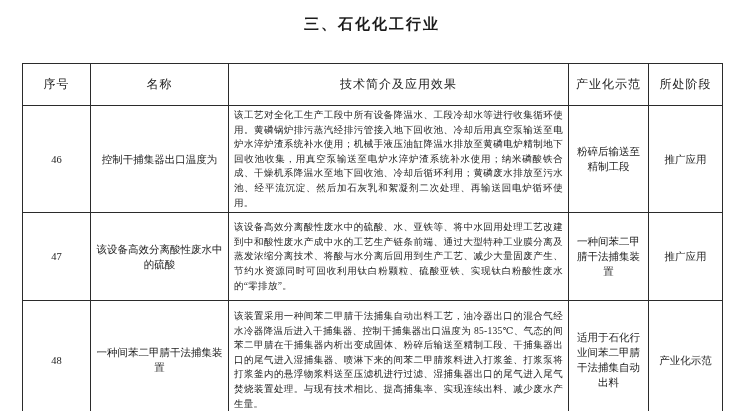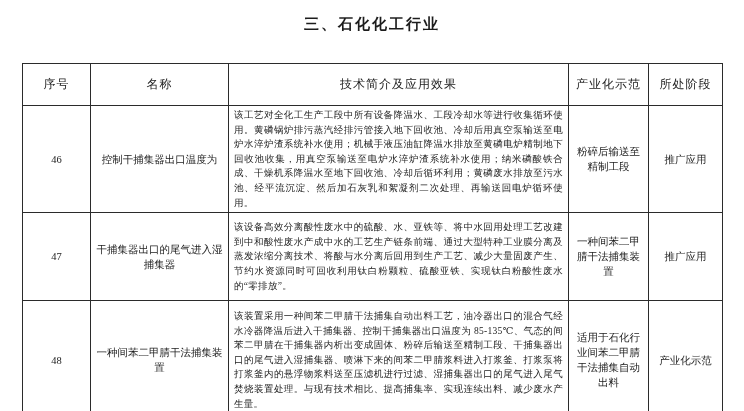--- a/index.html
+++ b/index.html
@@ -100,21 +100,21 @@
     <tbody>
       <tr class="row-46">
         <td class="center-cell">46</td>
         <td class="center-cell">控制干捕集器出口温度为</td>
         <td class="desc-cell">该工艺对全化工生产工段中所有设备降温水、工段冷却水等进行收集循环使用。黄磷锅炉排污蒸汽经排污管接入地下回收池、冷却后用真空泵输送至电炉水淬炉渣系统补水使用；机械手液压油缸降温水排放至黄磷电炉精制地下回收池收集，用真空泵输送至电炉水淬炉渣系统补水使用；纳米磷酸铁合成、干燥机系降温水至地下回收池、冷却后循环利用；黄磷废水排放至污水池、经平流沉淀、然后加石灰乳和絮凝剂二次处理、再输送回电炉循环使用。</td>
         <td class="center-cell">粉碎后输送至精制工段</td>
         <td class="center-cell">推广应用</td>
       </tr>
       <tr class="row-47">
         <td class="center-cell">47</td>
-        <td class="center-cell">干捕集器出口的尾气进入湿捕集器</td>
+        <td class="center-cell">该设备高效分离酸性废水中的硫酸</td>
         <td class="desc-cell">该设备高效分离酸性废水中的硫酸、水、亚铁等、将中水回用处理工艺改建到中和酸性废水产成中水的工艺生产链条前端、通过大型特种工业膜分离及蒸发浓缩分离技术、将酸与水分离后回用到生产工艺、减少大量固废产生、节约水资源同时可回收利用钛白粉颗粒、硫酸亚铁、实现钛白粉酸性废水的“零排放”。</td>
         <td class="center-cell">一种间苯二甲腈干法捕集装置</td>
         <td class="center-cell">推广应用</td>
       </tr>
       <tr class="row-48">
         <td class="center-cell">48</td>
         <td class="center-cell">一种间苯二甲腈干法捕集装置</td>
         <td class="desc-cell">该装置采用一种间苯二甲腈干法捕集自动出料工艺，油冷器出口的混合气经水冷器降温后进入干捕集器、控制干捕集器出口温度为 85-135℃、气态的间苯二甲腈在干捕集器内析出变成固体、粉碎后输送至精制工段、干捕集器出口的尾气进入湿捕集器、喷淋下来的间苯二甲腈浆料进入打浆釜、打浆泵将打浆釜内的悬浮物浆料送至压滤机进行过滤、湿捕集器出口的尾气进入尾气焚烧装置处理。与现有技术相比、提高捕集率、实现连续出料、减少废水产生量。</td>
         <td class="center-cell">适用于石化行业间苯二甲腈干法捕集自动出料</td>
         <td class="center-cell">产业化示范</td>

